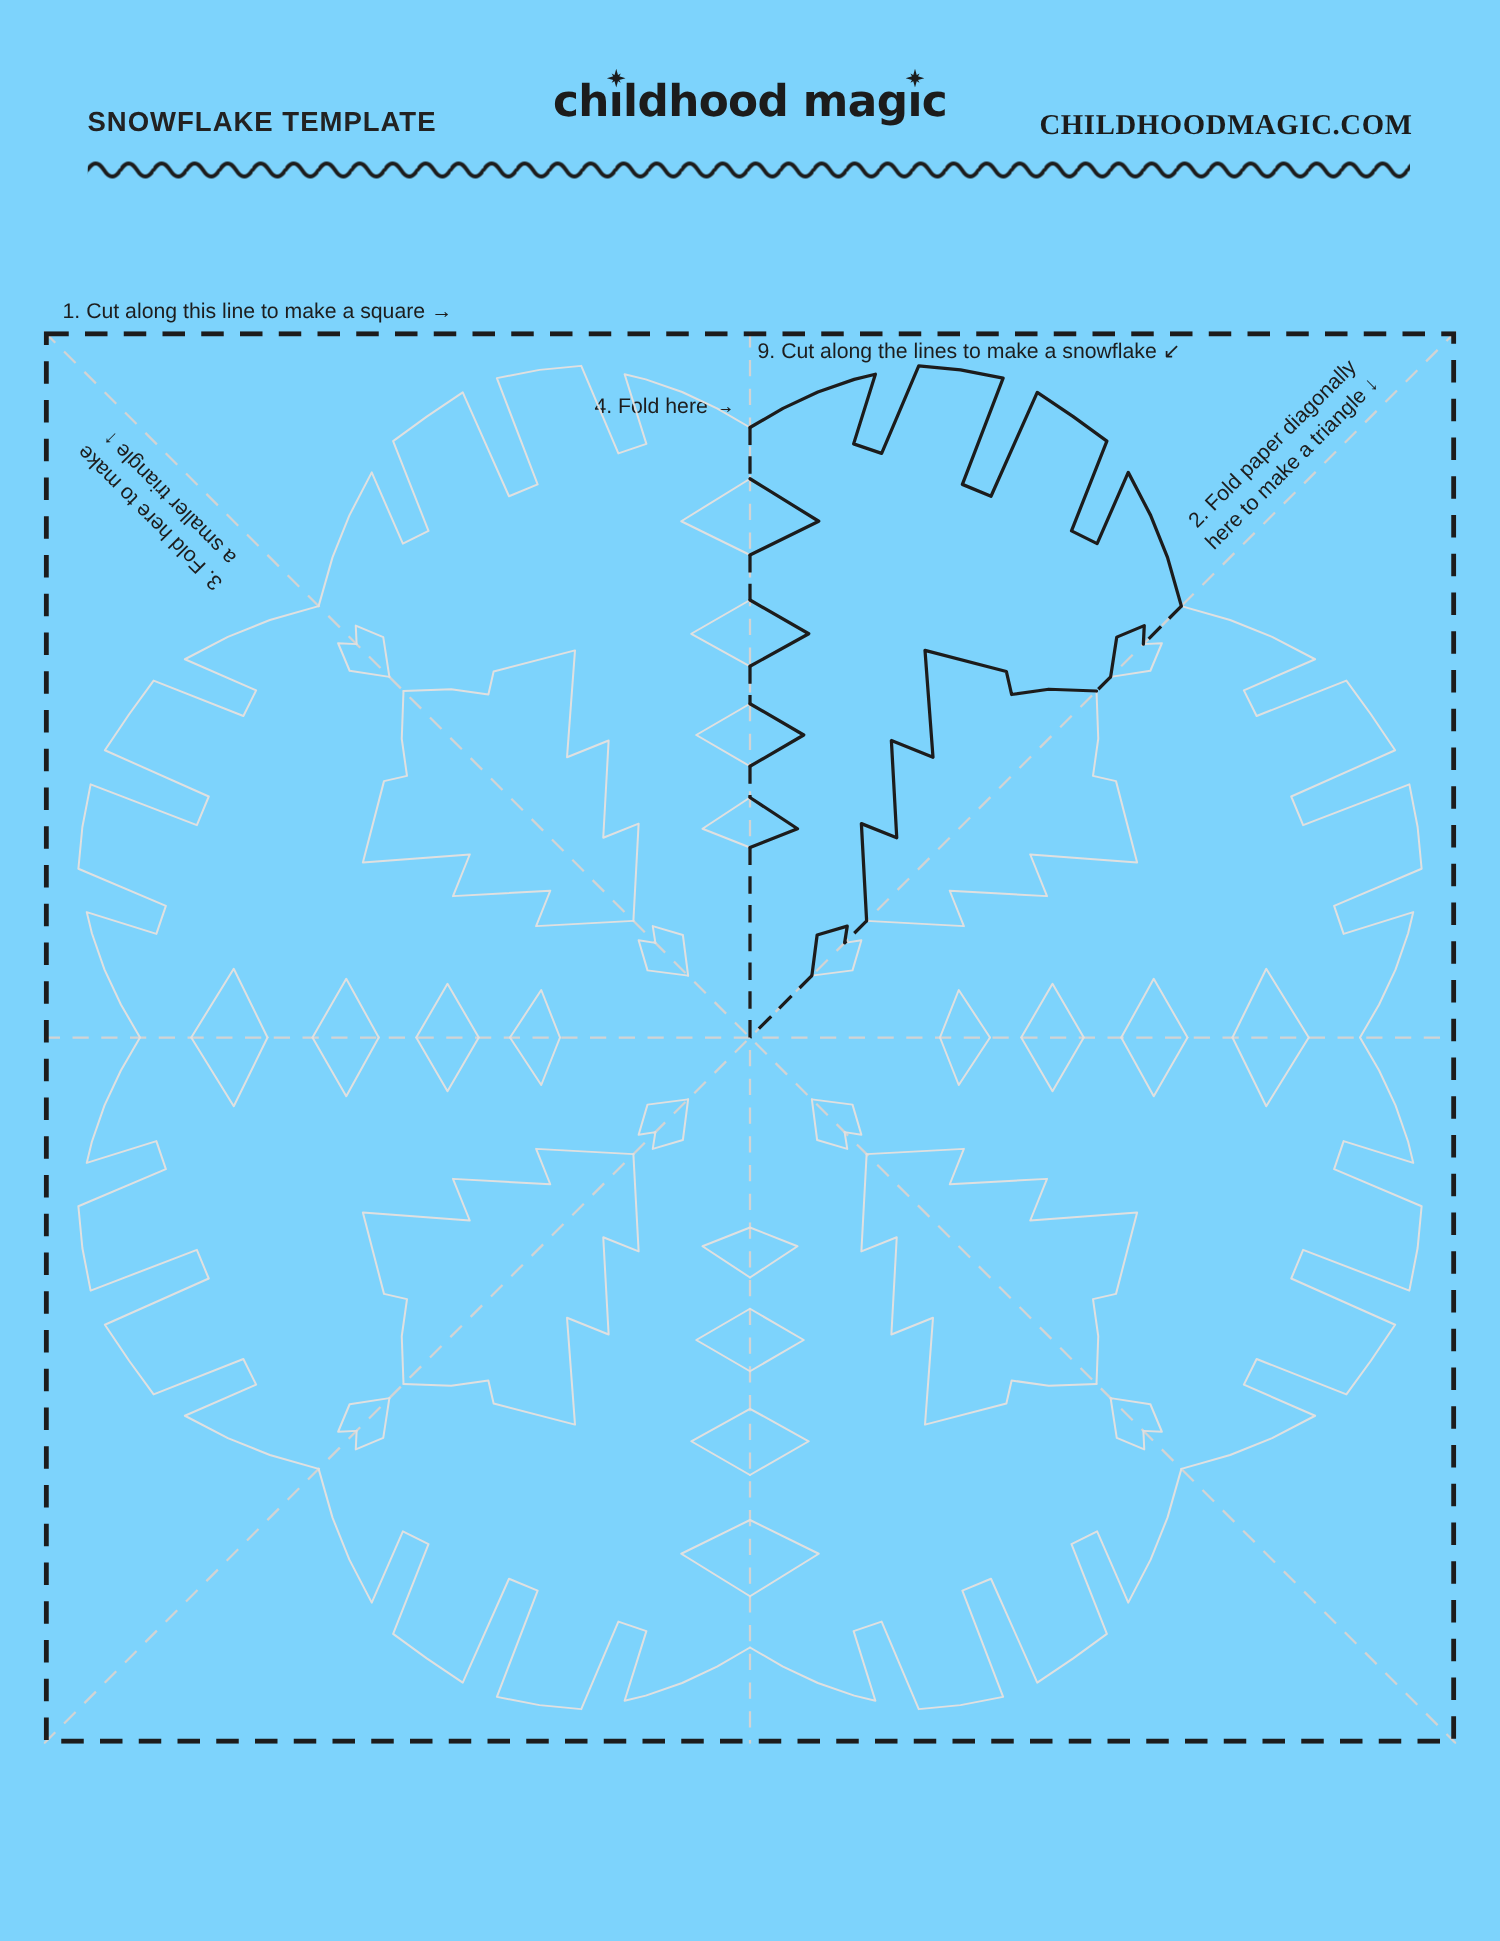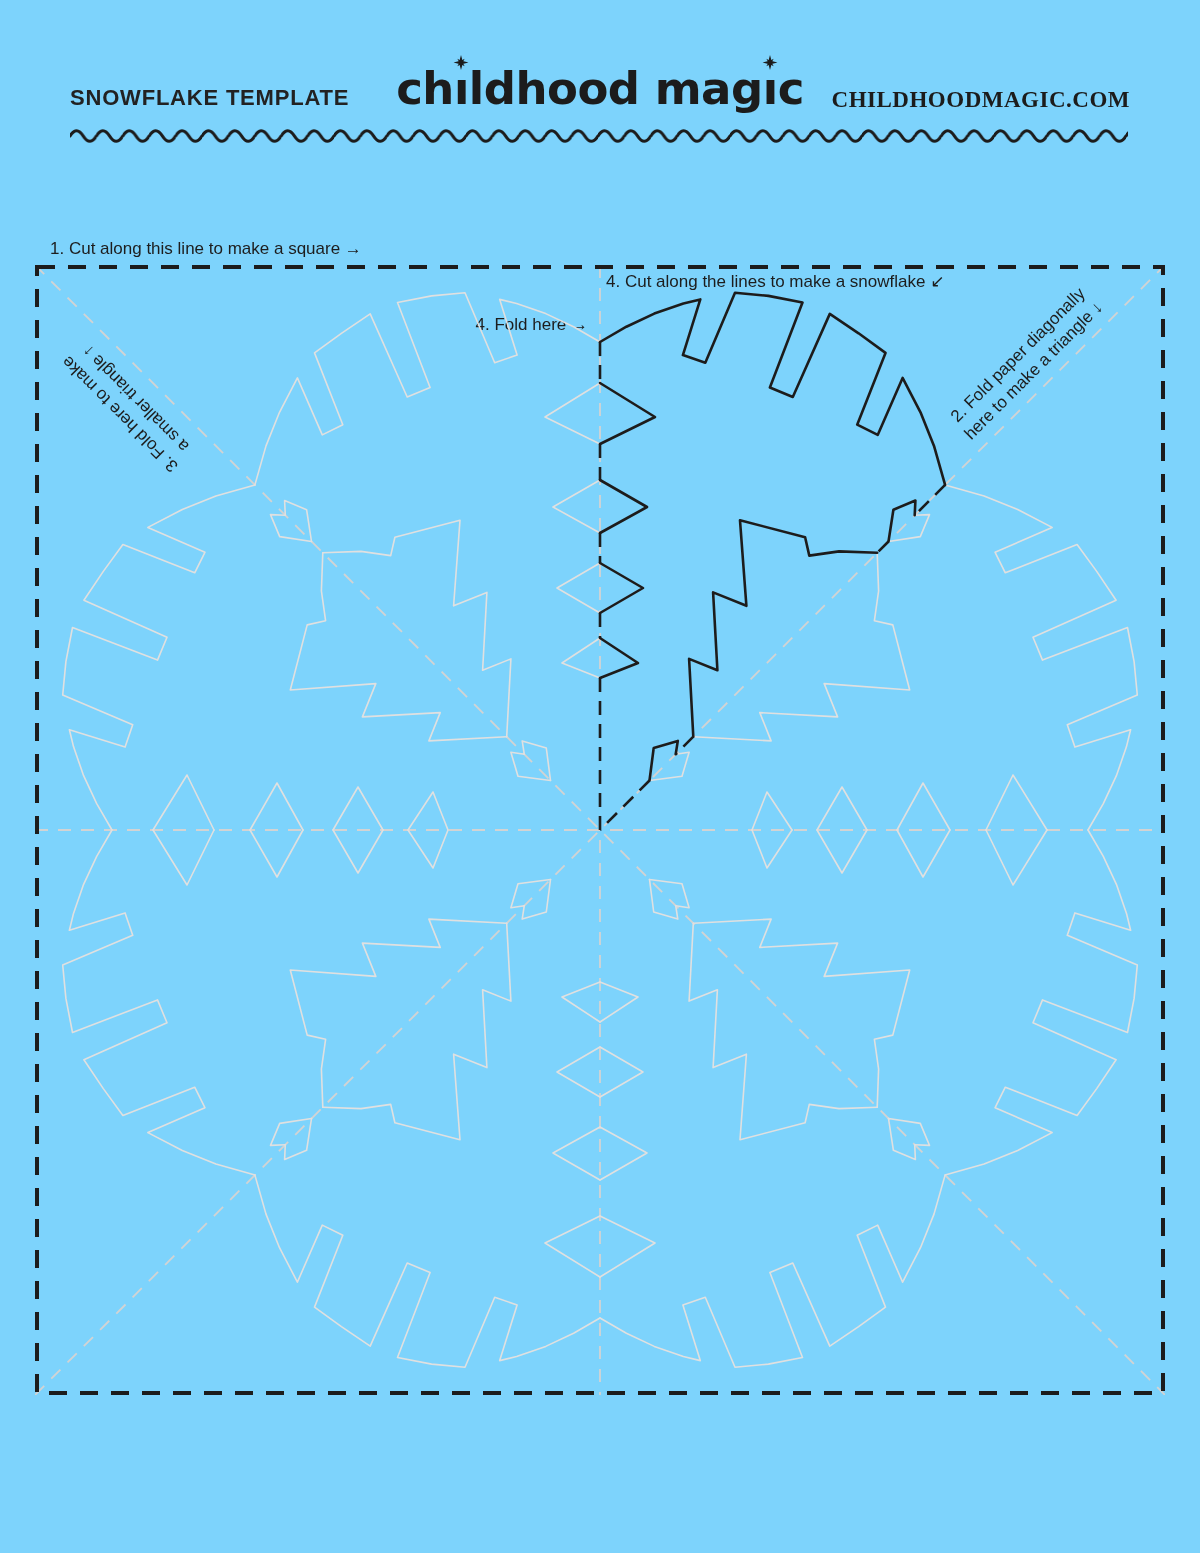--- a/index.html
+++ b/index.html
@@ -4,21 +4,21 @@
 <style>
   html,body{margin:0;padding:0;background:#fff;}
   .page{position:relative;width:1200px;height:1553px;background:#7dd3fc;overflow:hidden;
         font-family:"Liberation Sans","DejaVu Sans",sans-serif;color:#1d1d1d;}
 
   
   .doc-title{position:absolute;left:70px;top:85px;font-size:22px;font-weight:800;
              letter-spacing:.8px;color:#222;}
   .brand{position:absolute;left:0;right:0;top:62px;text-align:center;
          font-family:"DejaVu Sans","Liberation Sans",sans-serif;
-         font-size:45px;font-weight:bold;letter-spacing:-.5px;color:#1c1c1c;}
+         font-size:35px;font-weight:bold;letter-spacing:-.5px;color:#1c1c1c;}
   .iwrap{position:relative;display:inline-block;}
   .iwrap svg{position:absolute;top:-7px;left:50%;transform:translateX(-50%);}
   .website{position:absolute;right:70px;top:87px;font-family:Liberation Serif, serif;
            font-size:23px;font-weight:700;letter-spacing:.5px;color:#1c1c1c;}
   .wave{position:absolute;left:70px;top:126px;}
 
   
   .instr{position:absolute;font-size:17px;font-weight:500;color:#1d1d1d;white-space:nowrap;}
   .instr-step1{left:50px;top:239px;}
   .instr-step4{right:612px;top:271px;margin-top:44px;}
@@ -69,21 +69,21 @@
         </pattern>
       </defs>
       <rect x="0" y="0" width="1058" height="20" fill="url(#wavepat)" stroke="none"></rect>
     </svg>
   </div>
 
   <div class="instr instr-step1">1. Cut along this line to make a square →</div>
 
   <div class="instr instr-step4">4. Fold here →</div>
 
-  <div class="instr instr-step5">4. Cut along the lines to make a snowflake ↙</div>
+  <div class="instr instr-step5">9. Cut along the lines to make a snowflake ↙</div>
 
   <div class="instr instr-rot instr-step2">
     <span>2. Fold paper diagonally</span>
     <span>here to make a triangle ↓</span>
   </div>
 
   <div class="instr instr-rot instr-step3">
     <span>3. Fold here to make</span>
     <span>a smaller triangle ↑</span>
   </div>

